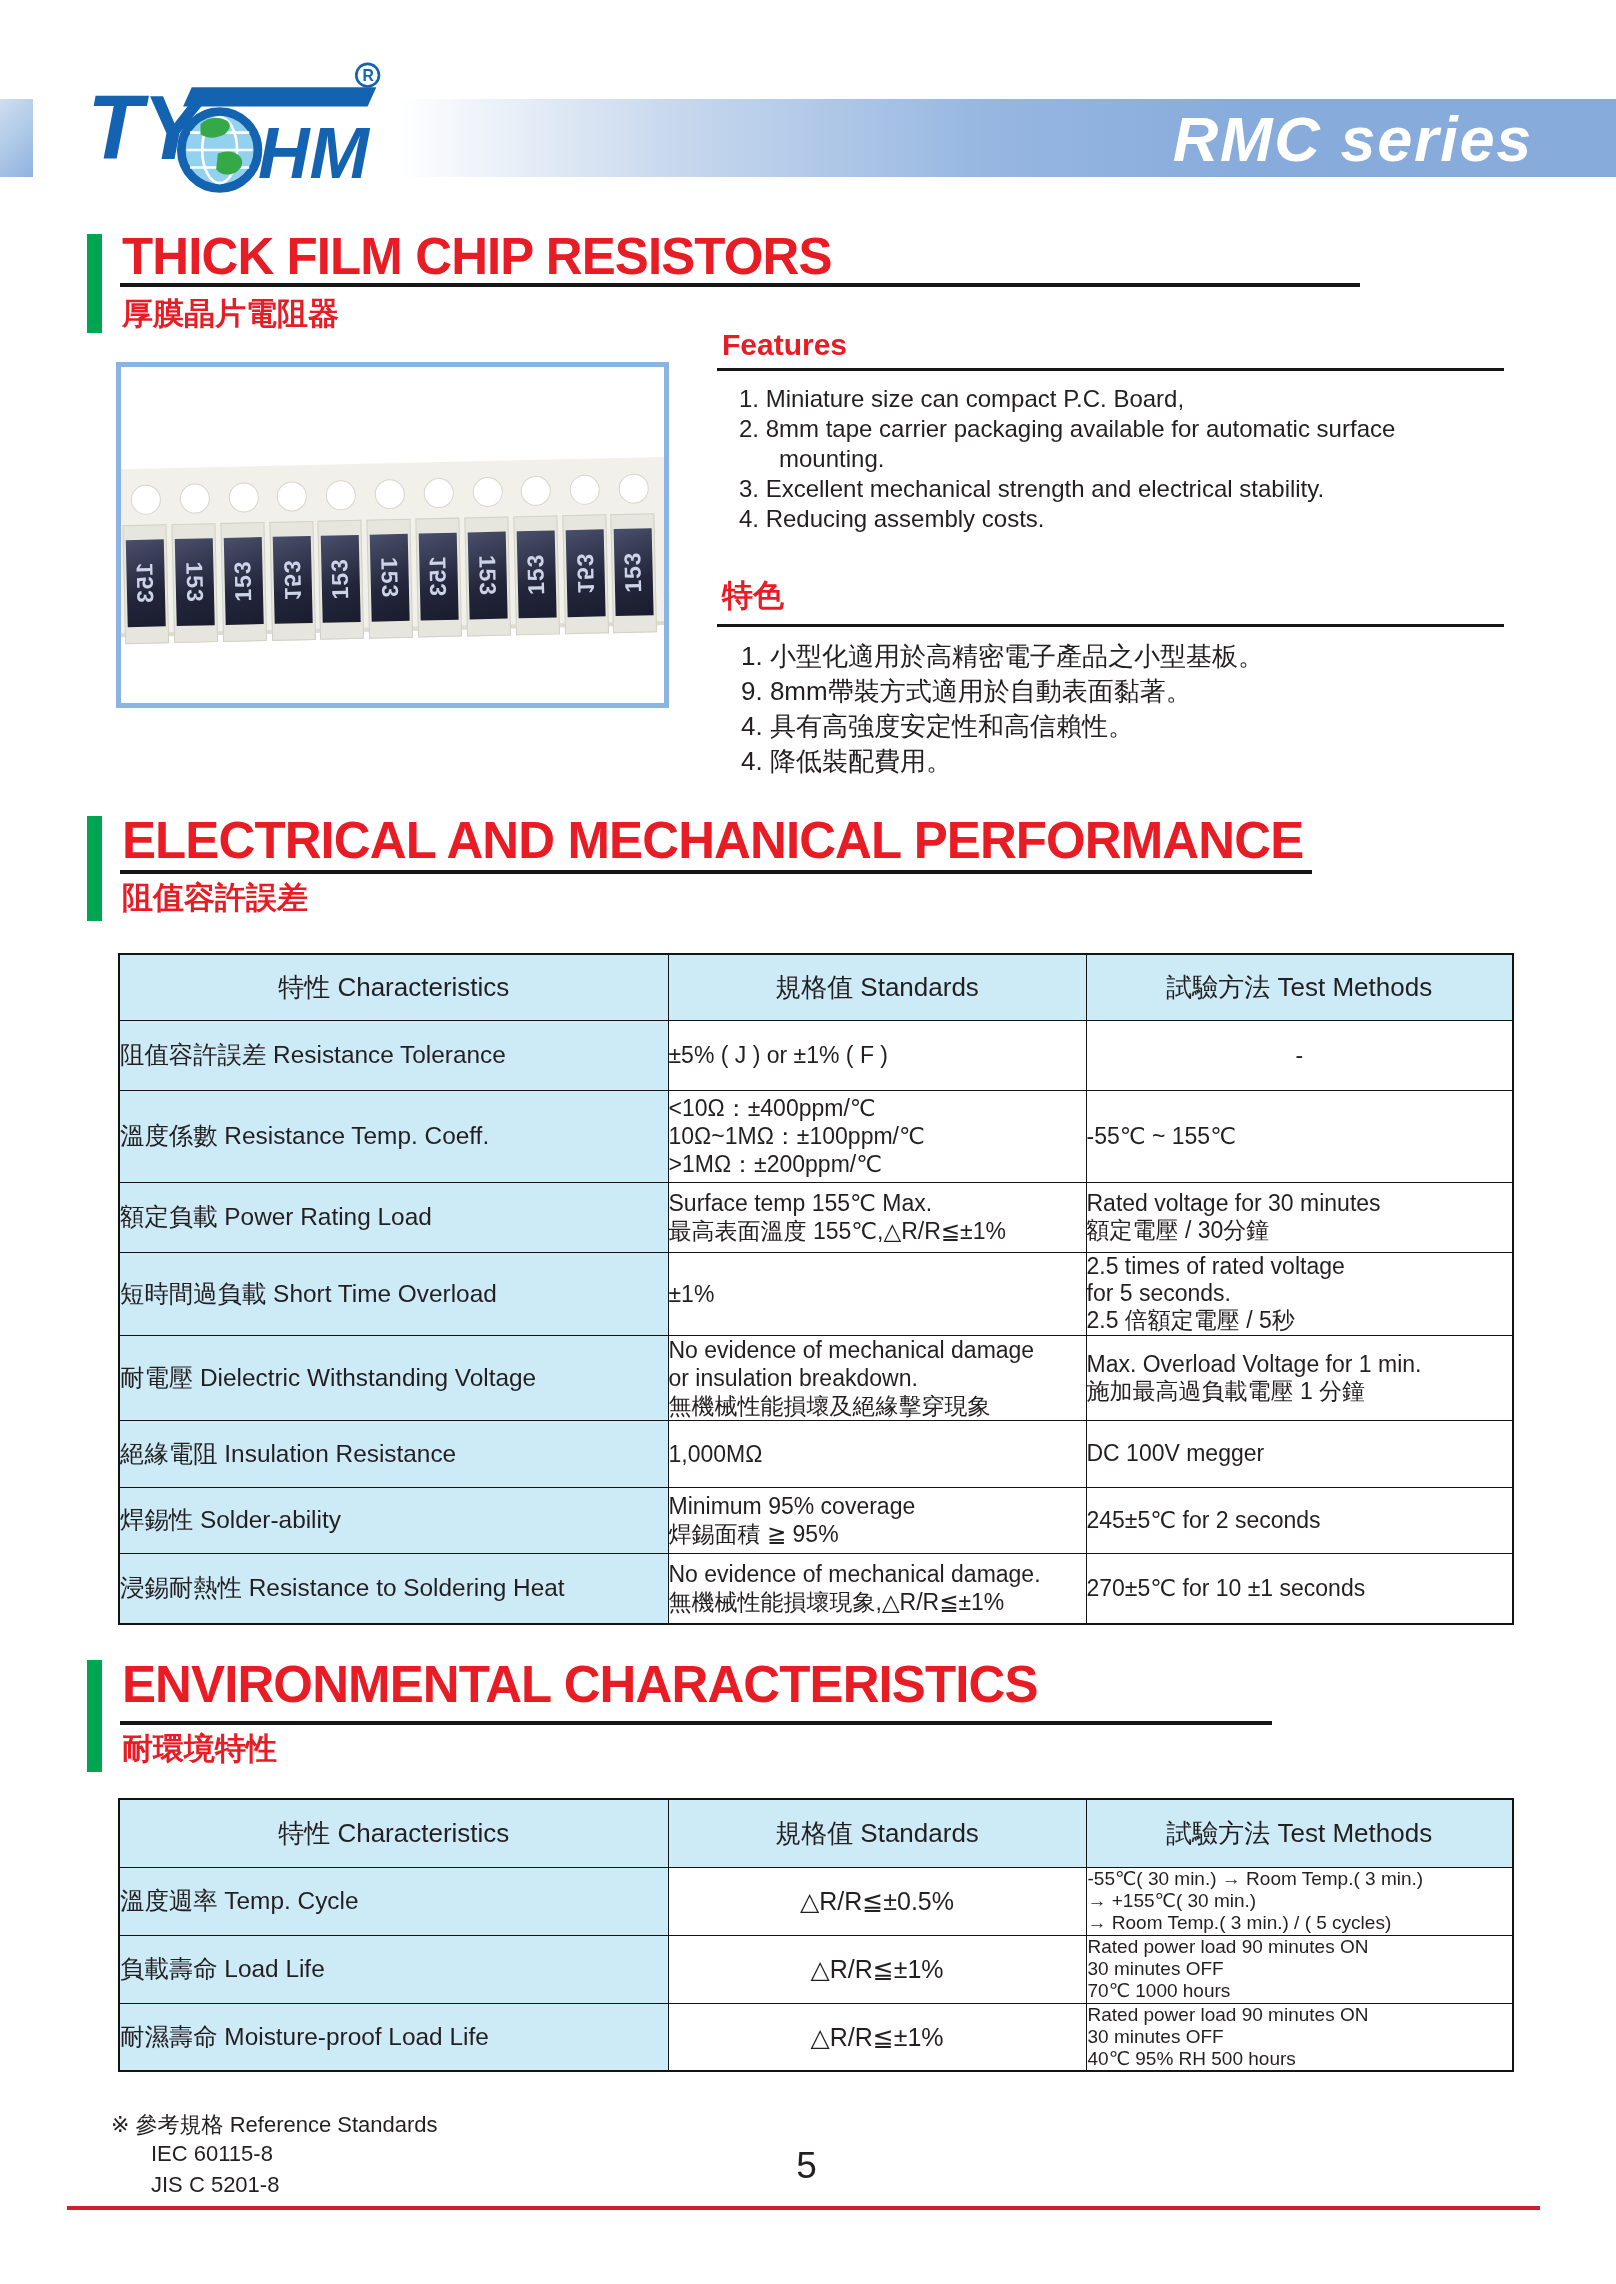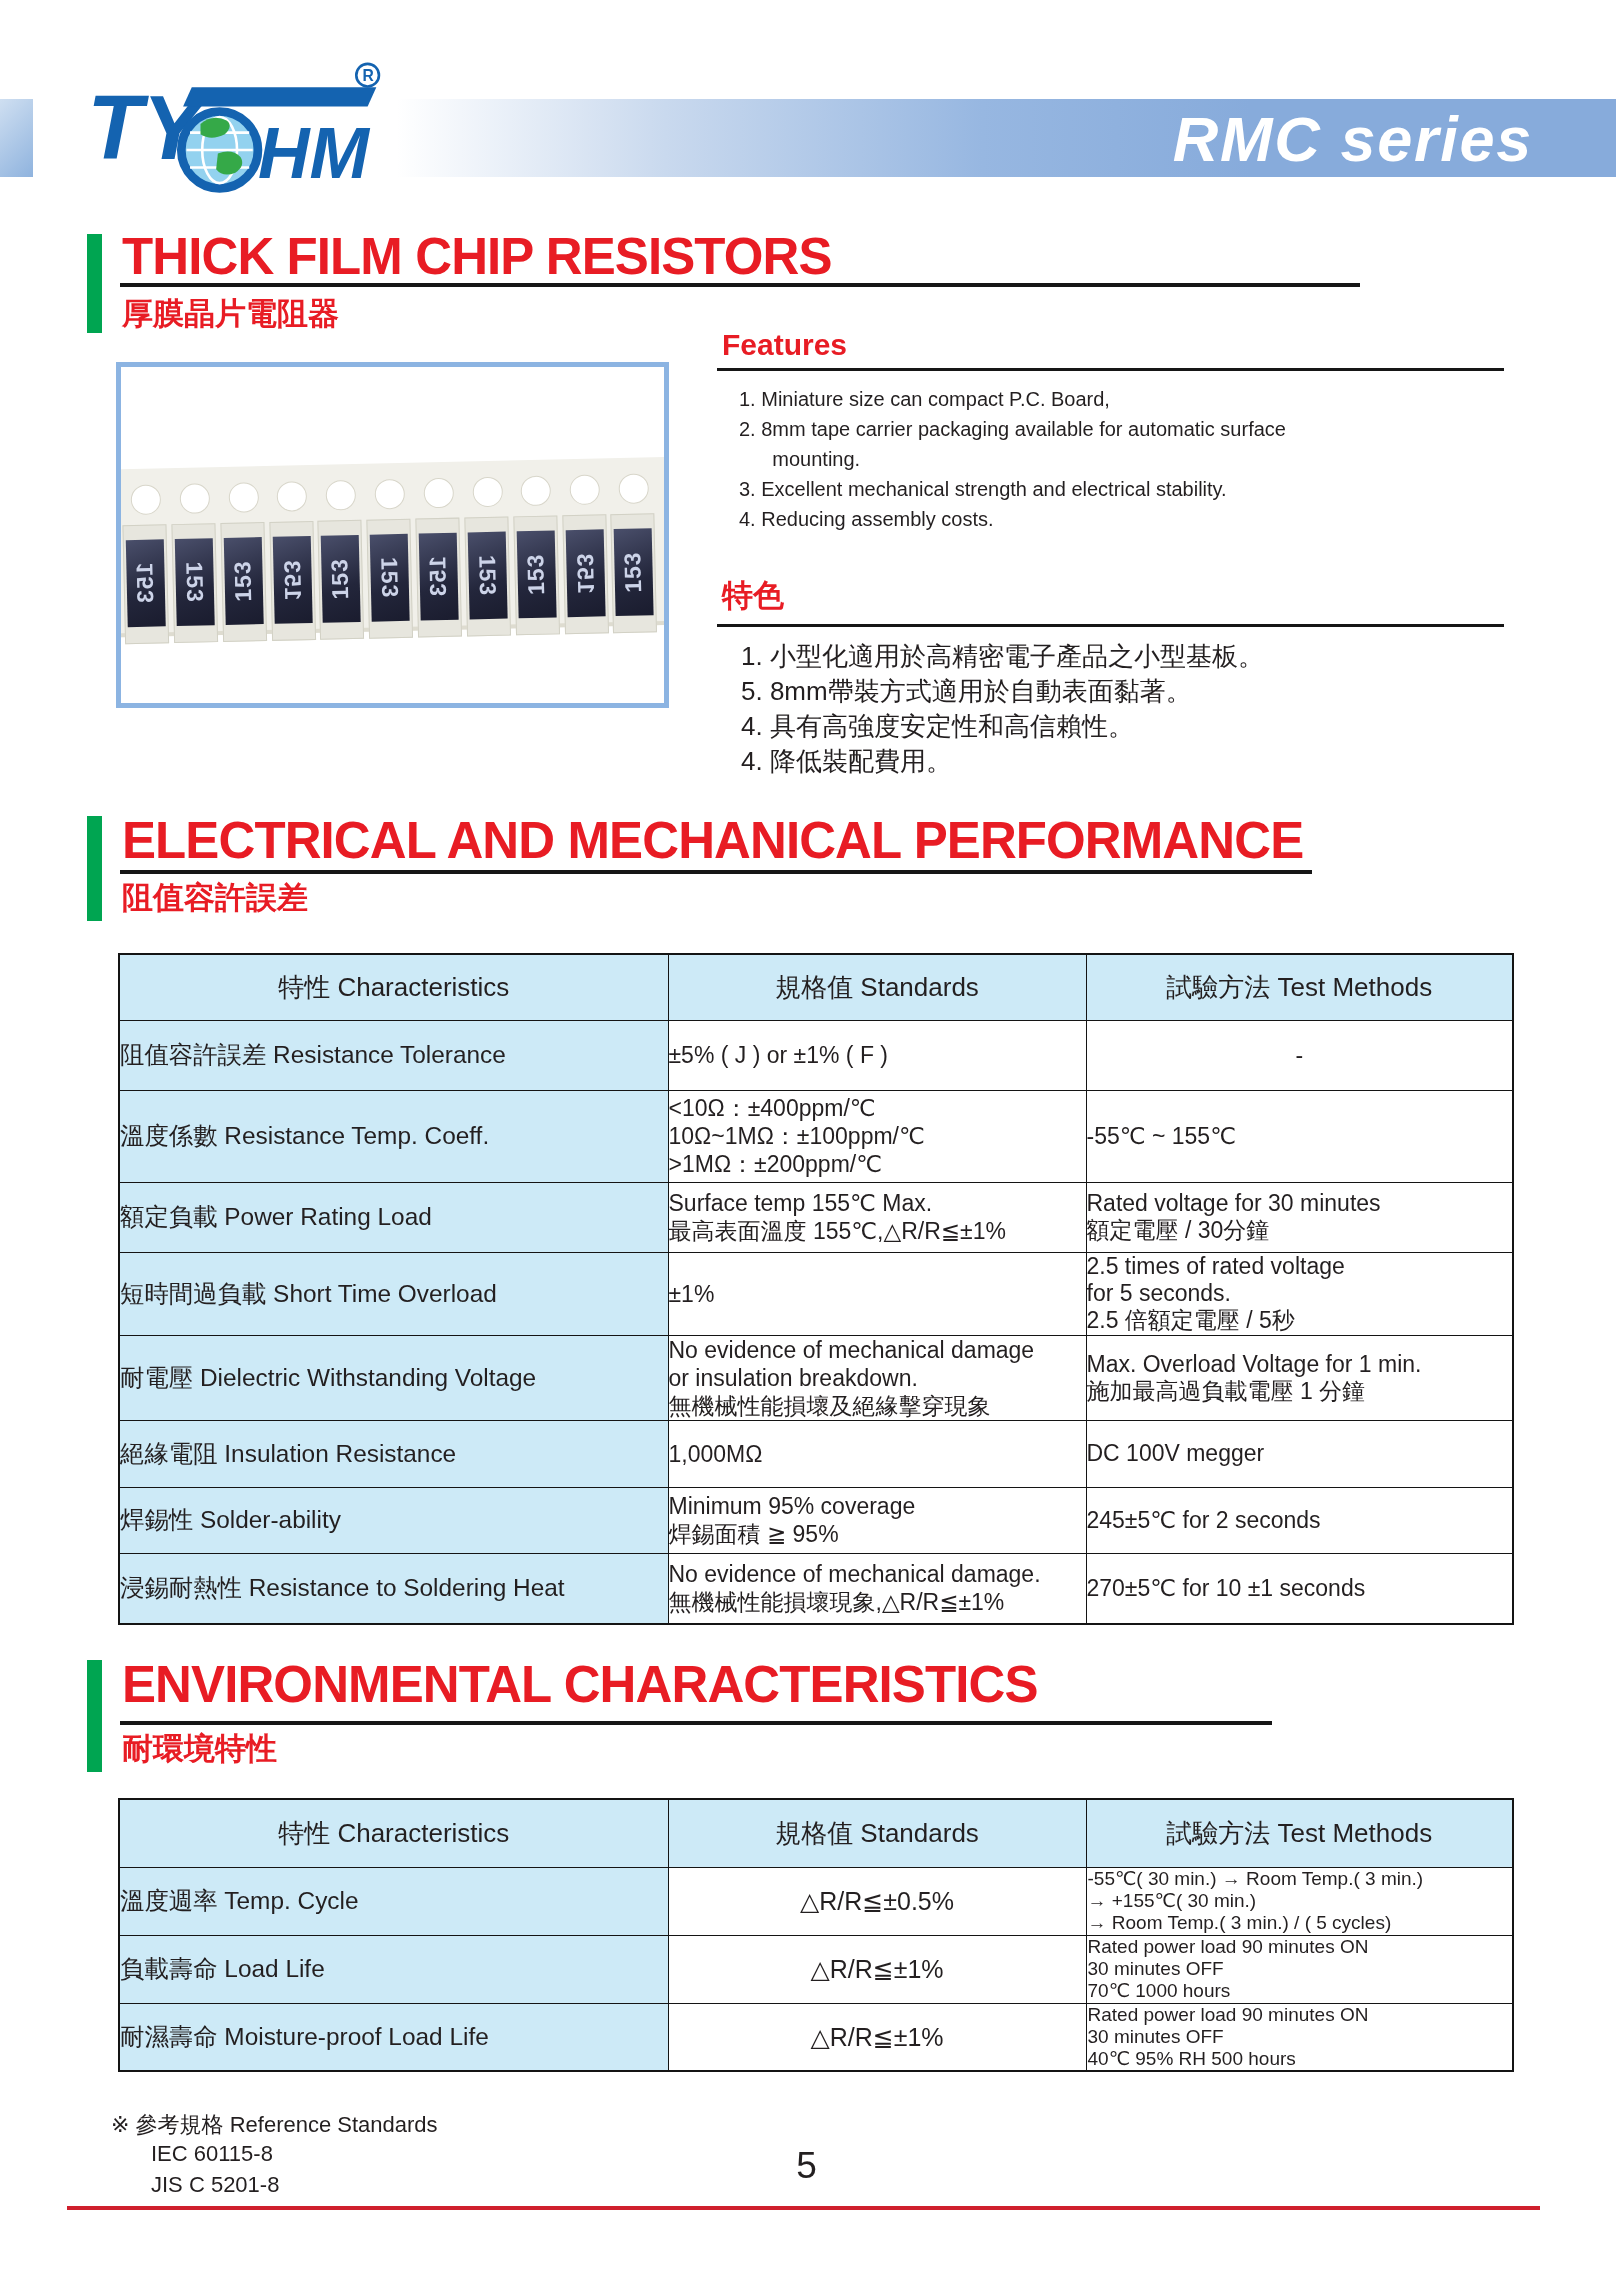--- a/index.html
+++ b/index.html
@@ -17,21 +17,21 @@
 
   
   .greenbar{position:absolute;left:87px;width:15px;background:#00a551;}
   .sec-title{position:absolute;left:122px;font-size:51px;font-weight:bold;color:#e81c24;
              letter-spacing:-0.9px;white-space:nowrap;}
   .sec-zh{position:absolute;left:122px;font-size:31px;font-weight:bold;color:#e81c24;white-space:nowrap;}
   .rule{position:absolute;height:3.5px;background:#161616;}
 
   .sub-title{position:absolute;font-size:30px;font-weight:bold;color:#e81c24;white-space:nowrap;}
   .sub-rule{position:absolute;height:2.6px;background:#161616;}
-  .feat-list{position:absolute;left:739px;top:384px;font-size:20px;line-height:30px;}
+  .feat-list{position:absolute;left:739px;top:384px;font-size:24px;line-height:30px;}
   .feat-list-zh{position:absolute;left:741px;top:639px;font-size:26px;line-height:35px;}
   .line{white-space:pre;}
 
   
   .photo{position:absolute;left:116px;top:362px;width:543px;height:336px;
          border:5.2px solid #8cb4e2;background:#ffffff;overflow:hidden;}
   .tape{position:absolute;left:-10.5px;top:96px;width:575px;height:164px;background:#f1f0ea;
         border-bottom:4.4px solid #dedcd0;transform:rotate(-1.3deg);}
   .hole{position:absolute;top:15.7px;width:30px;height:30px;border-radius:50%;
         background:#ffffff;border:1.7px solid #d8d6ca;box-sizing:border-box;}
@@ -181,21 +181,21 @@
       <div class="line">2. 8mm tape carrier packaging available for automatic surface</div>
       <div class="line">      mounting.</div>
       <div class="line">3. Excellent mechanical strength and electrical stability.</div>
       <div class="line">4. Reducing assembly costs.</div>
     </div>
 
   <div class="sub-title" style="left:722px;top:575px;font-size:31px;">特色</div>
   <div class="sub-rule" style="left:717px;top:624px;width:787px;"></div>
   <div class="feat-list-zh">
       <div class="line">1. 小型化適用於高精密電子產品之小型基板。</div>
-      <div class="line">5. 8mm帶裝方式適用於自動表面黏著。</div>
+      <div class="line">9. 8mm帶裝方式適用於自動表面黏著。</div>
       <div class="line">4. 具有高強度安定性和高信賴性。</div>
       <div class="line">4. 降低裝配費用。</div>
     </div>
 
   <div class="greenbar" style="top:816px;height:105px;"></div>
   <div class="sec-title" style="top:811px;">ELECTRICAL AND MECHANICAL PERFORMANCE</div>
   <div class="rule" style="left:120px;top:870px;width:1192px;"></div>
   <div class="sec-zh" style="top:877px;">阻值容許誤差</div>
 
   <table class="spec" id="elec-table" style="top:953px;">

